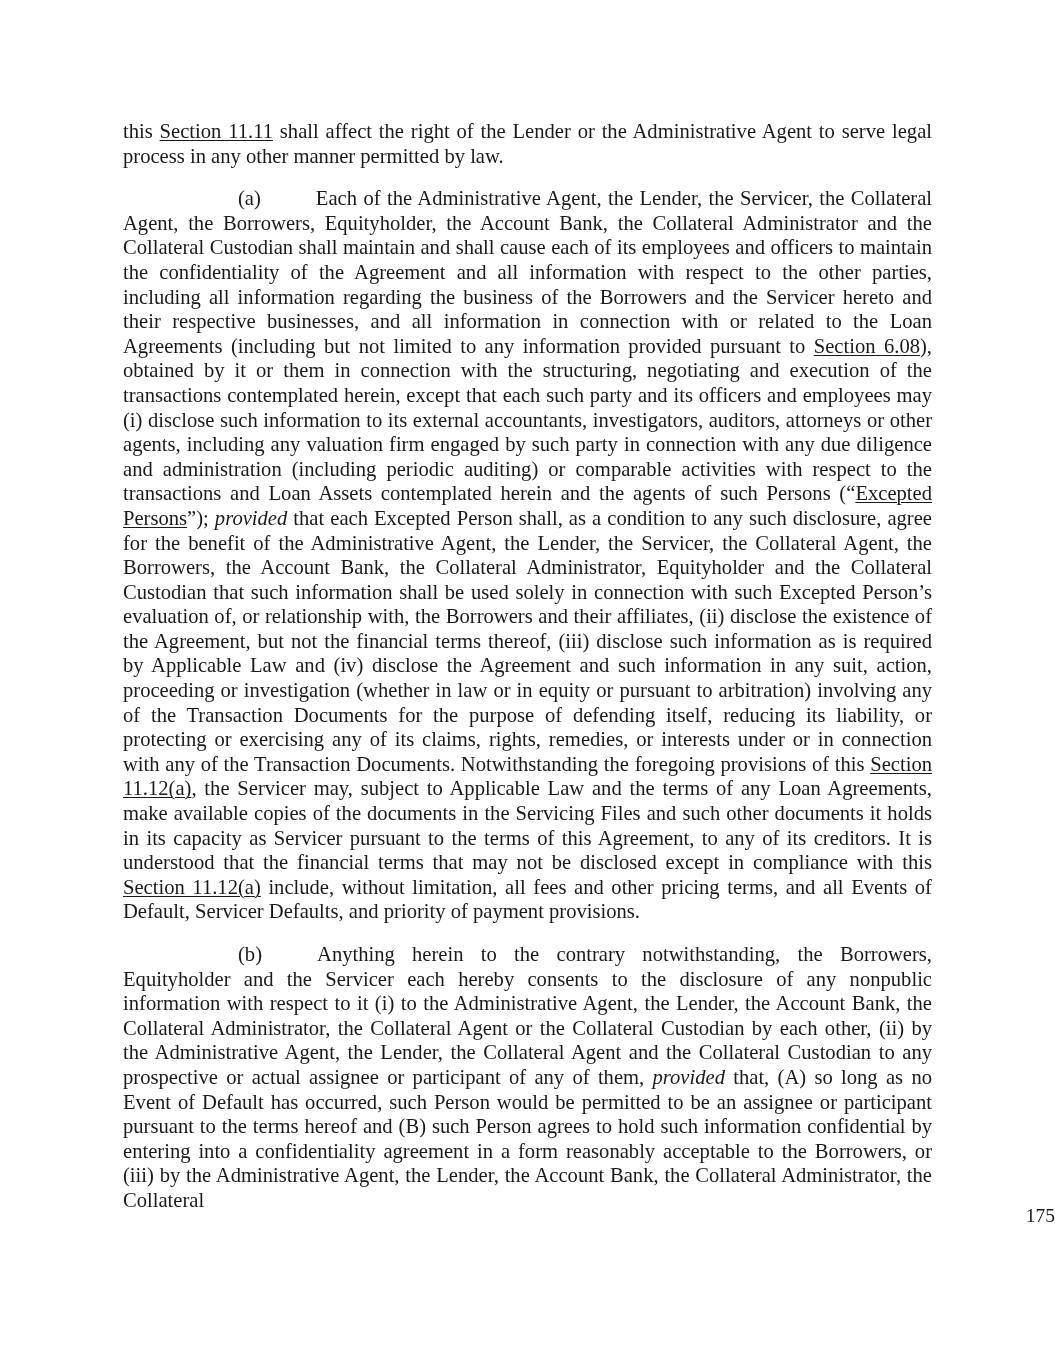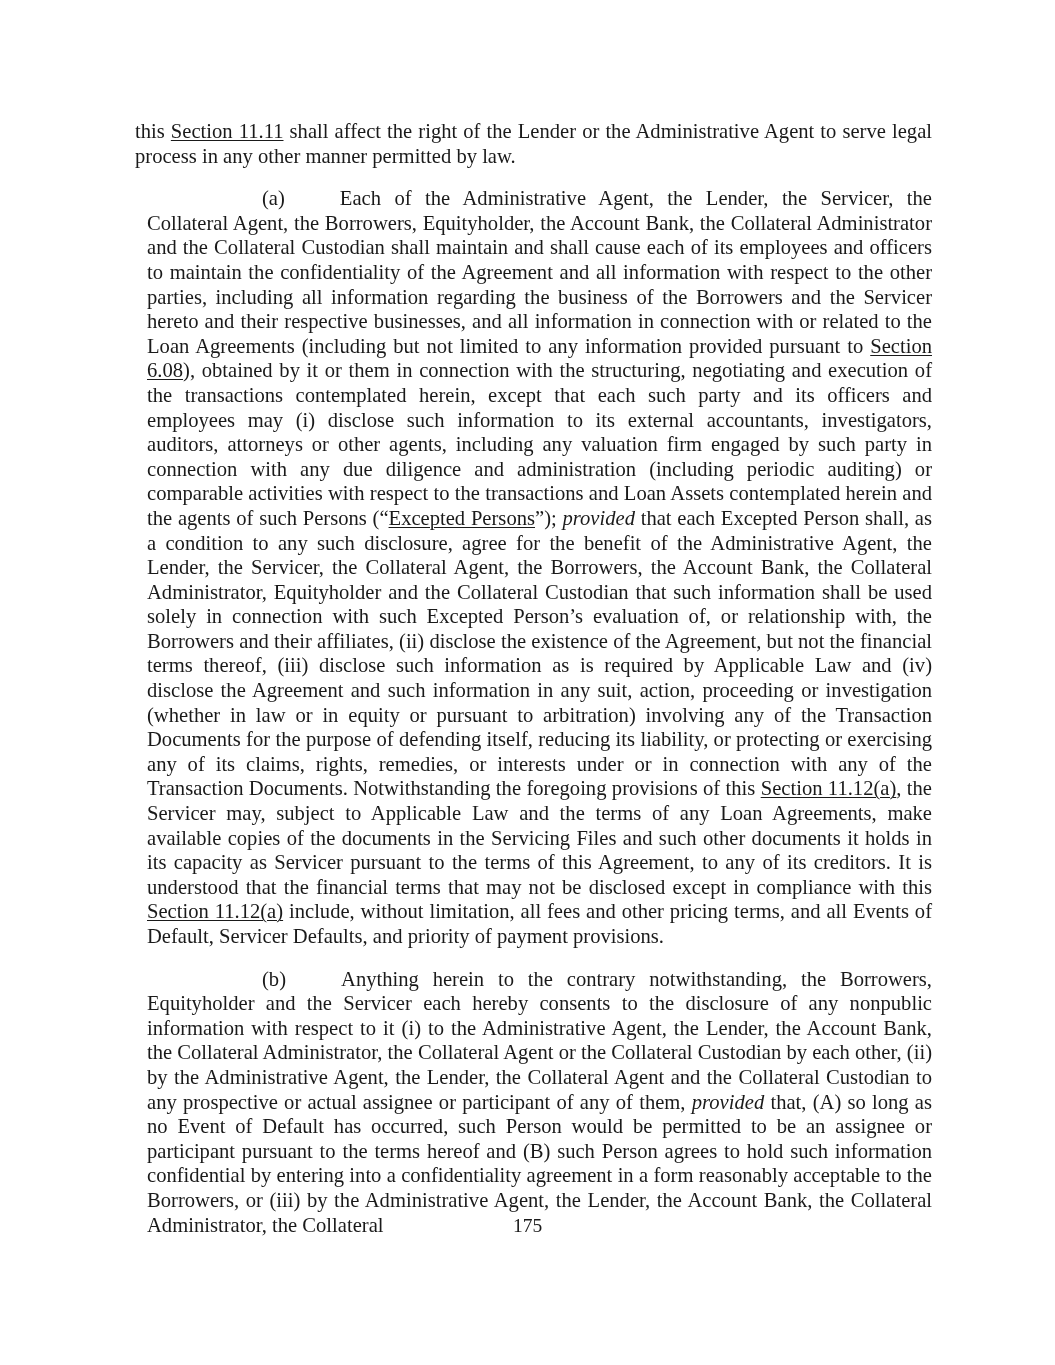--- a/index.html
+++ b/index.html
@@ -19,33 +19,33 @@
     color: #1a1a1a;
     overflow: hidden;
   }
   .block {
     margin: 0 0 18px 0;
     font-size: 20.6px;
     line-height: 24.6px;
     text-align: justify;
     hyphens: none;
   }
-  .block.paragraph { text-indent: 115px; margin-left: 24px; }
-  .block.continuation { text-indent: 0; margin-left: 12px; }
+  .block.paragraph { text-indent: 115px; }
+  .block.continuation { text-indent: 0; }
   .block.heading { text-indent: 62px; text-align: left; }
   .tab { display: inline-block; width: 55px; text-indent: 0; }
   .heading .tab { width: 42px; }
   .u { text-decoration: underline; text-decoration-thickness: from-font; text-underline-offset: 2px; }
   .i { font-style: italic; }
   .pageno {
     position: absolute;
-    bottom: 128px;
+    bottom: 138px;
     left: 0;
     width: 100%;
-    text-align: center;
+    text-align: right;
     font-size: 19.5px;
     line-height: 22px;
     color: #1a1a1a;
   }
 </style>
 </head>
 <body>
 
 <main class="page">
   <div id="doc-content">

